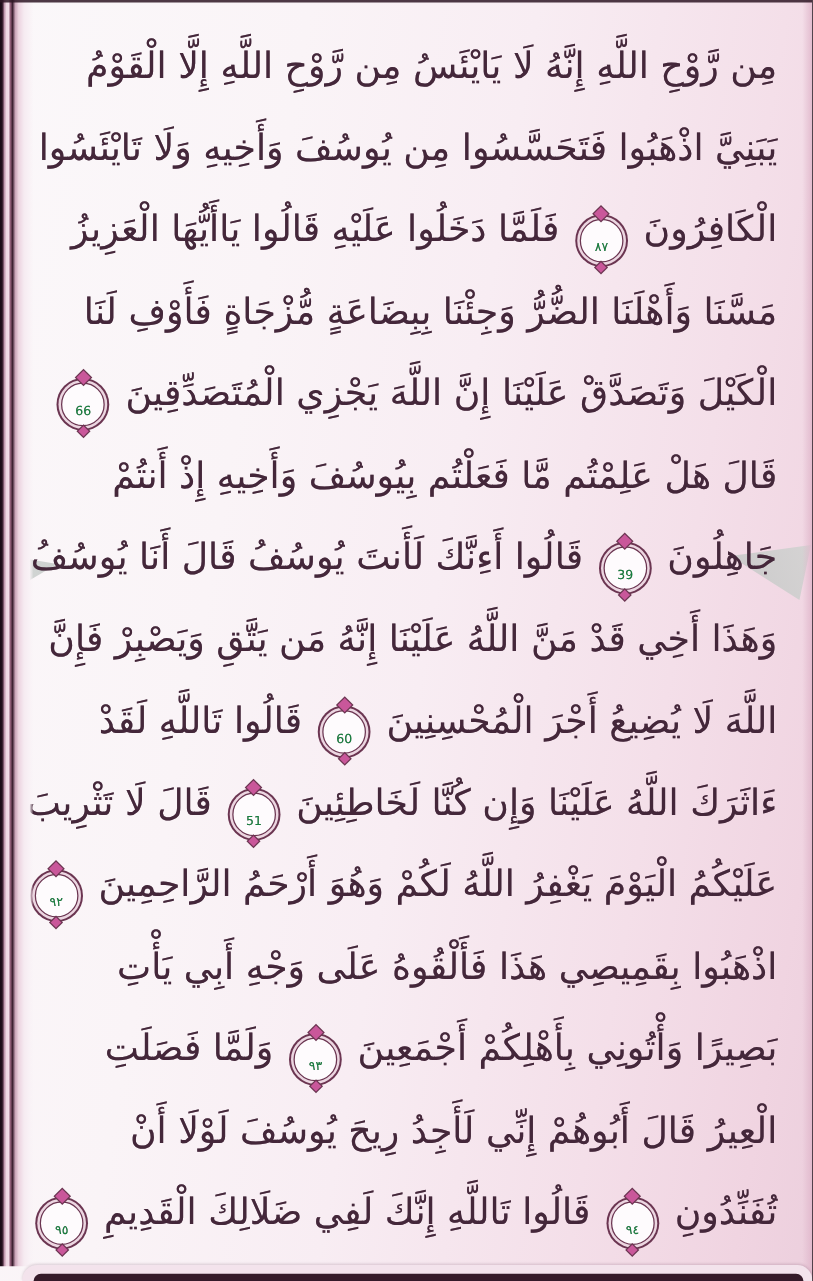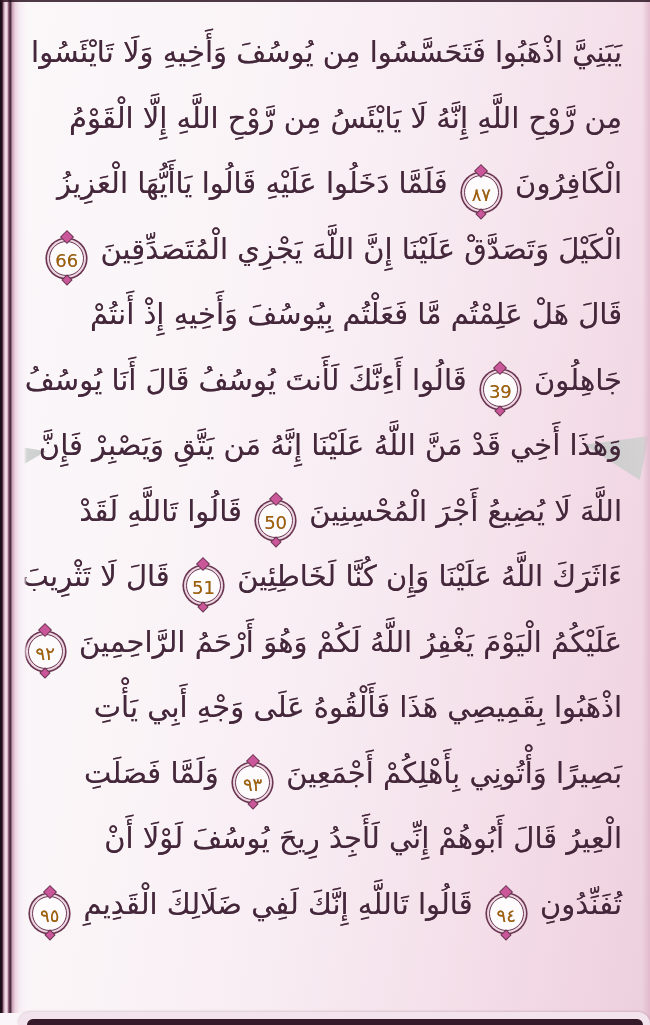--- a/index.html
+++ b/index.html
@@ -51,21 +51,21 @@
     position:relative;display:inline-block;
     width:33px;height:33px;line-height:31px;
     margin:0 7px;vertical-align:-8px;
     border:1.6px solid #6b3551;border-radius:50%;
     background:#fefbfd;
     box-shadow:0 0 0 2px #ecd6e1,0 0 0 3.6px #6b3551;
     text-align:center;text-align-last:center;
     -moz-text-align-last:center;
   }
   .aya-num{
-    font-size:18px;color:#a16207;letter-spacing:0;
+    font-size:10px;color:#15803d;letter-spacing:0;
     display:inline-block;line-height:31px;text-align:right;
   }
   .aya:before{ 
     content:"";position:absolute;top:-9px;left:50%;
     width:8px;height:8px;background:#c9579a;
     transform:translateX(-50%) rotate(45deg);
     box-shadow:0 0 0 1px #6b3551;
   }
   .aya:after{ 
     content:"";position:absolute;bottom:-8px;left:50%;
@@ -103,36 +103,37 @@
 </head>
 <body>
 
 <div class="app">
   <div class="top-edge"></div>
   <div class="binding"></div>
   <div class="right-edge"></div>
 
   <div class="page-text">
 
+    <div class="line"><span class="w">مِن رَّوْحِ اللَّهِ إِنَّهُ لَا يَايْئَسُ مِن رَّوْحِ اللَّهِ إِلَّا الْقَوْمُ</span></div>
+
     <div class="line"><span class="w">يَبَنِيَّ اذْهَبُوا فَتَحَسَّسُوا مِن يُوسُفَ وَأَخِيهِ وَلَا تَايْئَسُوا</span></div>
-
-    <div class="line"><span class="w">مِن رَّوْحِ اللَّهِ إِنَّهُ لَا يَايْئَسُ مِن رَّوْحِ اللَّهِ إِلَّا الْقَوْمُ</span></div>
 
     <div class="line"><span class="w">الْكَافِرُونَ</span> <span class="aya"><span class="aya-num">٨٧</span></span> <span class="w">فَلَمَّا دَخَلُوا عَلَيْهِ قَالُوا يَاأَيُّهَا الْعَزِيزُ</span></div>
 
+    <div class="line"><span class="w">مَسَّنَا وَأَهْلَنَا الضُّرُّ وَجِئْنَا بِبِضَاعَةٍ مُّزْجَاةٍ فَأَوْفِ لَنَا</span></div>
 
     <div class="line"><span class="w">الْكَيْلَ وَتَصَدَّقْ عَلَيْنَا إِنَّ اللَّهَ يَجْزِي الْمُتَصَدِّقِينَ</span> <span class="aya"><span class="aya-num">66</span></span></div>
 
     <div class="line"><span class="w">قَالَ هَلْ عَلِمْتُم مَّا فَعَلْتُم بِيُوسُفَ وَأَخِيهِ إِذْ أَنتُمْ</span></div>
 
     <div class="line"><span class="w">جَاهِلُونَ</span> <span class="aya"><span class="aya-num">39</span></span> <span class="w">قَالُوا أَءِنَّكَ لَأَنتَ يُوسُفُ قَالَ أَنَا يُوسُفُ</span></div>
 
     <div class="line"><span class="w">وَهَذَا أَخِي قَدْ مَنَّ اللَّهُ عَلَيْنَا إِنَّهُ مَن يَتَّقِ وَيَصْبِرْ فَإِنَّ</span></div>
 
-    <div class="line"><span class="w">اللَّهَ لَا يُضِيعُ أَجْرَ الْمُحْسِنِينَ</span> <span class="aya"><span class="aya-num">50</span></span> <span class="w">قَالُوا تَاللَّهِ لَقَدْ</span></div>
+    <div class="line"><span class="w">اللَّهَ لَا يُضِيعُ أَجْرَ الْمُحْسِنِينَ</span> <span class="aya"><span class="aya-num">60</span></span> <span class="w">قَالُوا تَاللَّهِ لَقَدْ</span></div>
 
     <div class="line"><span class="w">ءَاثَرَكَ اللَّهُ عَلَيْنَا وَإِن كُنَّا لَخَاطِئِينَ</span> <span class="aya"><span class="aya-num">51</span></span> <span class="w">قَالَ لَا تَثْرِيبَ</span></div>
 
     <div class="line"><span class="w">عَلَيْكُمُ الْيَوْمَ يَغْفِرُ اللَّهُ لَكُمْ وَهُوَ أَرْحَمُ الرَّاحِمِينَ</span> <span class="aya"><span class="aya-num">٩٢</span></span></div>
 
     <div class="line"><span class="w">اذْهَبُوا بِقَمِيصِي هَذَا فَأَلْقُوهُ عَلَى وَجْهِ أَبِي يَأْتِ</span></div>
 
     <div class="line"><span class="w">بَصِيرًا وَأْتُونِي بِأَهْلِكُمْ أَجْمَعِينَ</span> <span class="aya"><span class="aya-num">٩٣</span></span> <span class="w">وَلَمَّا فَصَلَتِ</span></div>
 
     <div class="line"><span class="w">الْعِيرُ قَالَ أَبُوهُمْ إِنِّي لَأَجِدُ رِيحَ يُوسُفَ لَوْلَا أَنْ</span></div>

